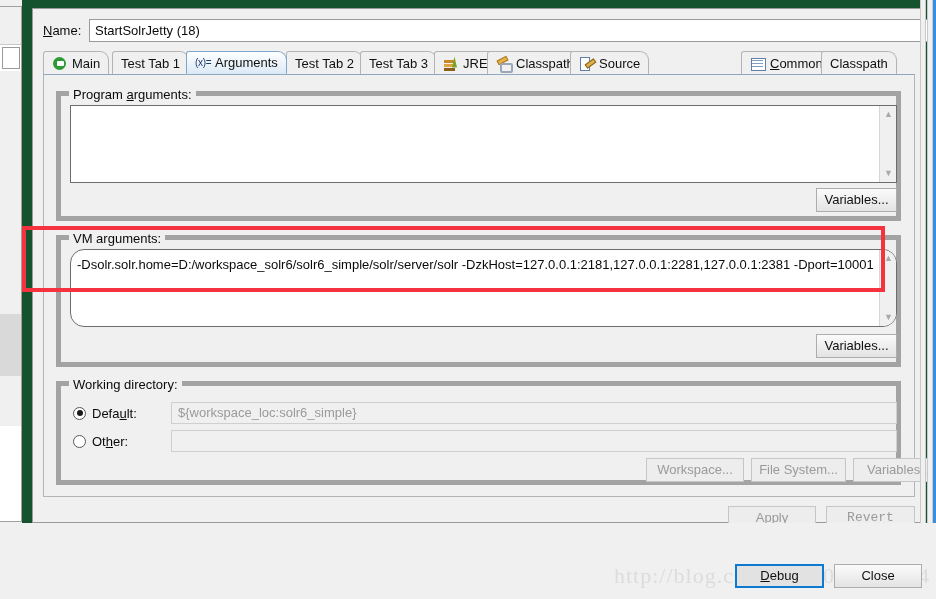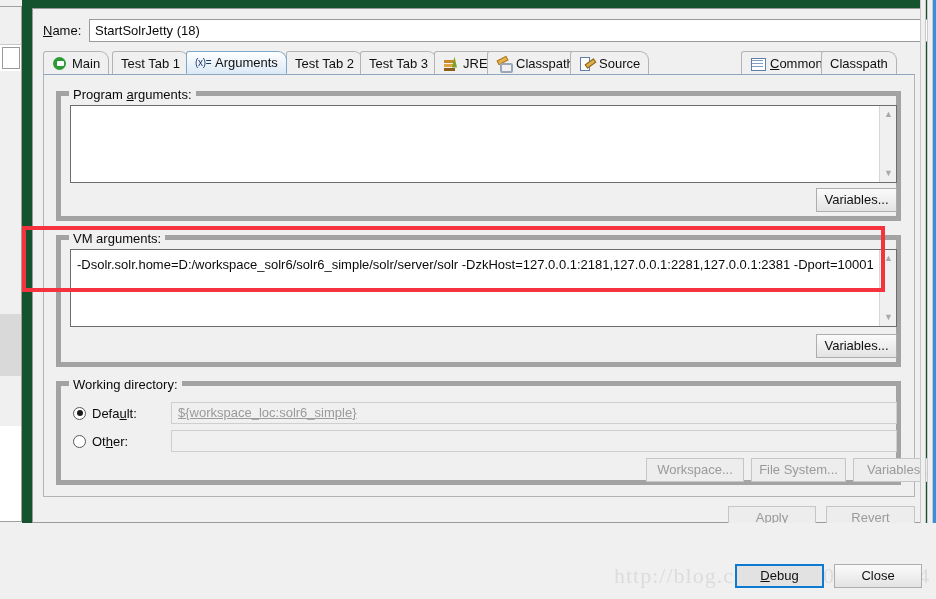--- a/index.html
+++ b/index.html
@@ -361,21 +361,20 @@
     height: 22px;
     background: #f0f0f0;
     border: 1px solid #cfcfcf;
     box-sizing: border-box;
     font-size: 13px;
     color: #9a9a9a;
     padding: 0 6px;
     line-height: 20px;
     white-space: nowrap;
     overflow: hidden;
-    text-decoration: underline;
   }
 
   
   .red-box {
     position: absolute;
     border: 4px solid #f5333f;
     box-sizing: border-box;
     pointer-events: none;
     z-index: 40;
   }
@@ -481,21 +480,21 @@
               <div class="arrow down">▼</div>
             </div>
           </div>
           <div class="btn" style="left:755px; top:92px; width:81px;">
             <span>Variables...</span>
           </div>
         </div>
 
         <div class="group" style="left:12px; top:160px; width:845px; height:132px;">
           <div class="legend">VM arguments:</div>
-          <div class="textarea-box" style="left:9px; top:9px; width:827px; height:78px;">
+          <div class="textarea-box" style="left:9px; top:9px; width:827px; height:78px;border-radius:14px;">
             <div class="textarea-text">-Dsolr.solr.home=D:/workspace_solr6/solr6_simple/solr/server/solr  -DzkHost=127.0.0.1:2181,127.0.0.1:2281,127.0.0.1:2381  -Dport=10001</div>
             <div class="vscroll">
               <div class="arrow up">▲</div>
               <div class="arrow down">▼</div>
             </div>
           </div>
           <div class="btn" style="left:755px; top:94px; width:81px;">
             <span>Variables...</span>
           </div>
         </div>
@@ -523,21 +522,21 @@
           </div>
           <div class="btn disabled" style="left:792px; top:72px; width:92px;">
             <span>Variables...</span>
           </div>
         </div>
       </div>
 
       <div class="btn disabled" style="left:695px; top:497px; width:88px;">
         <span>Apply</span>
       </div>
-      <div class="btn disabled" style="left:793px; top:497px; width:89px;">
+      <div class="btn disabled" style="left:793px; top:497px; width:89px;font-family:Liberation Mono, monospace;">
         <span>Revert</span>
       </div>
 
     </div>
 
     <div class="outer-scroll" style="right:10px; height:560px;"></div>
     <div class="outer-scroll" style="right:3px; height:560px;"></div>
     <div class="blue-edge-right"></div>
   </div>
 

